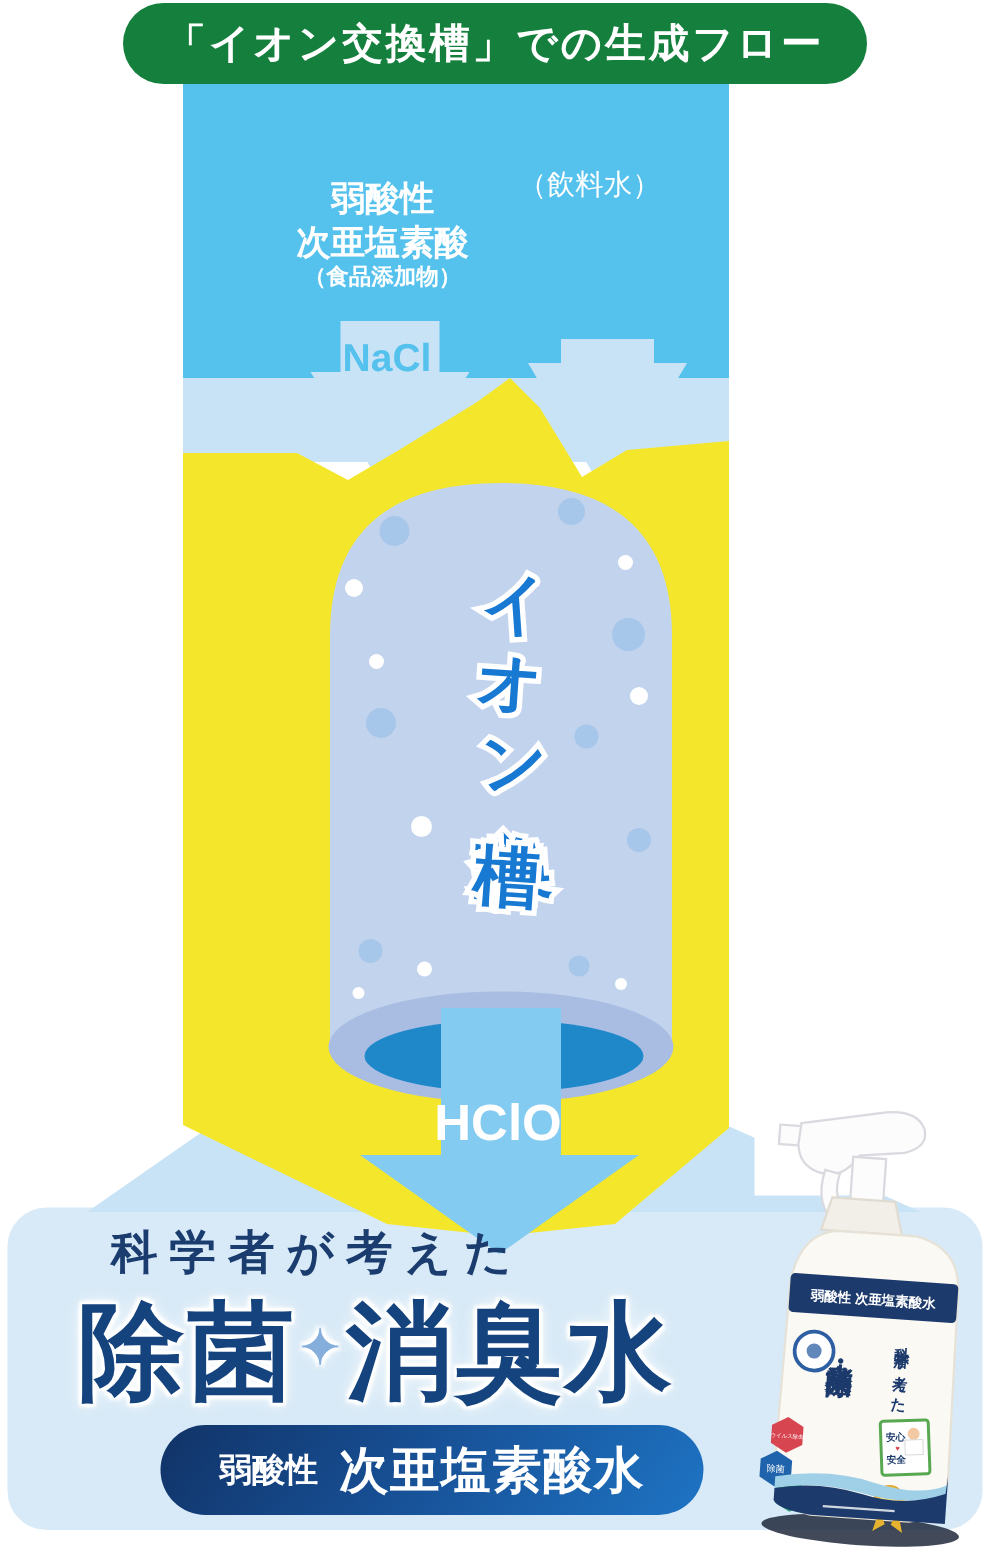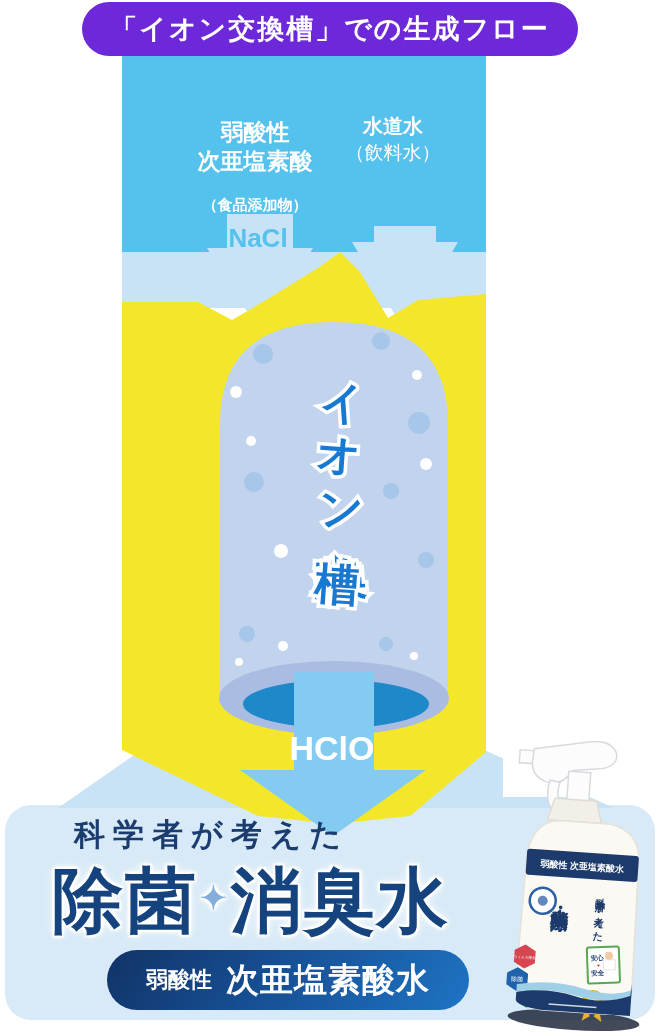--- a/index.html
+++ b/index.html
@@ -1,33 +1,33 @@
 <!DOCTYPE html>
 <html><head>
 <meta charset="utf-8">
 <style>
   html,body{margin:0;padding:0;background:#ffffff;}
   .stage{position:relative;width:660px;height:1032px;background:#ffffff;overflow:hidden;
          font-family:"Liberation Sans","DejaVu Sans",sans-serif;}
   .abs{position:absolute;}
 
   
-  .banner{left:82px;top:2px;width:496px;height:54px;background:#6d28d9;border-radius:28px;
+  .banner{left:82px;top:2px;width:496px;height:54px;background:#15803d;border-radius:28px;
           display:flex;align-items:center;justify-content:center;z-index:3;}
   .banner-label{color:#ffffff;font-size:27px;font-weight:bold;letter-spacing:2px;}
 
   
   #flow-svg{left:0;top:0;z-index:2;}
 
   
   .sky-text{z-index:3;color:#ffffff;text-align:center;line-height:1.25;}
   .in-left{left:170px;top:118px;width:170px;}
   .in-left .l1{font-size:23px;font-weight:bold;}
   .in-left .l2{font-size:23px;font-weight:bold;}
-  .in-left .l3{font-size:15px;font-weight:bold;margin-top:20px;}
+  .in-left .l3{font-size:15px;font-weight:bold;margin-top:0;}
   .in-right{left:318px;top:110px;width:150px;}
   .in-right .l1{font-size:31px;font-weight:bold;letter-spacing:2px;}
   .in-right .l2{font-size:20px;font-weight:bold;margin-top:4px;}
   .in-right .l3{font-size:19px;font-weight:normal;margin-top:2px;}
 
   
   .tank-text{left:305px;top:352px;width:58px;z-index:3;writing-mode:vertical-rl;
              font-size:44px;font-weight:bold;color:#1879D3;letter-spacing:5px;line-height:1;
              -webkit-text-stroke:7px #ffffff;paint-order:stroke fill;
              text-shadow:0 0 2px #fff,0 0 4px #fff;}
@@ -117,21 +117,20 @@
   <div class="abs banner">
     <span class="banner-label">「イオン交換槽」での生成フロー</span>
   </div>
 
   <div class="abs sky-text in-left">
     <div class="l1">弱酸性</div>
     <div class="l2">次亜塩素酸</div>
     <div class="l3">（食品添加物）</div>
   </div>
   <div class="abs sky-text in-right">
-    <div class="l2">水道水</div>
     <div class="l3">（飲料水）</div>
   </div>
 
   <div class="abs tank-text"><span>イ</span><span>オ</span><span>ン</span><span>交</span><span>換</span><span>槽</span></div>
 
   <div class="abs lead">科学者が考えた</div>
   <div class="abs big-title"><span>除菌</span><span class="title-sep">✦</span><span>消臭水</span></div>
   <div class="abs acid-badge">
     <span class="p1">弱酸性</span>
     <span class="p2">次亜塩素酸水</span>

